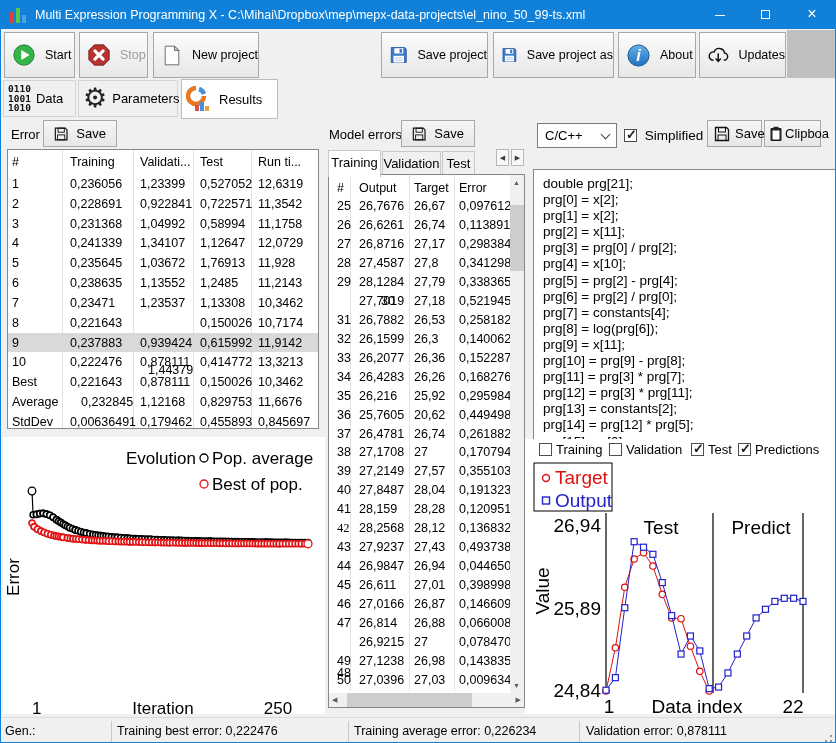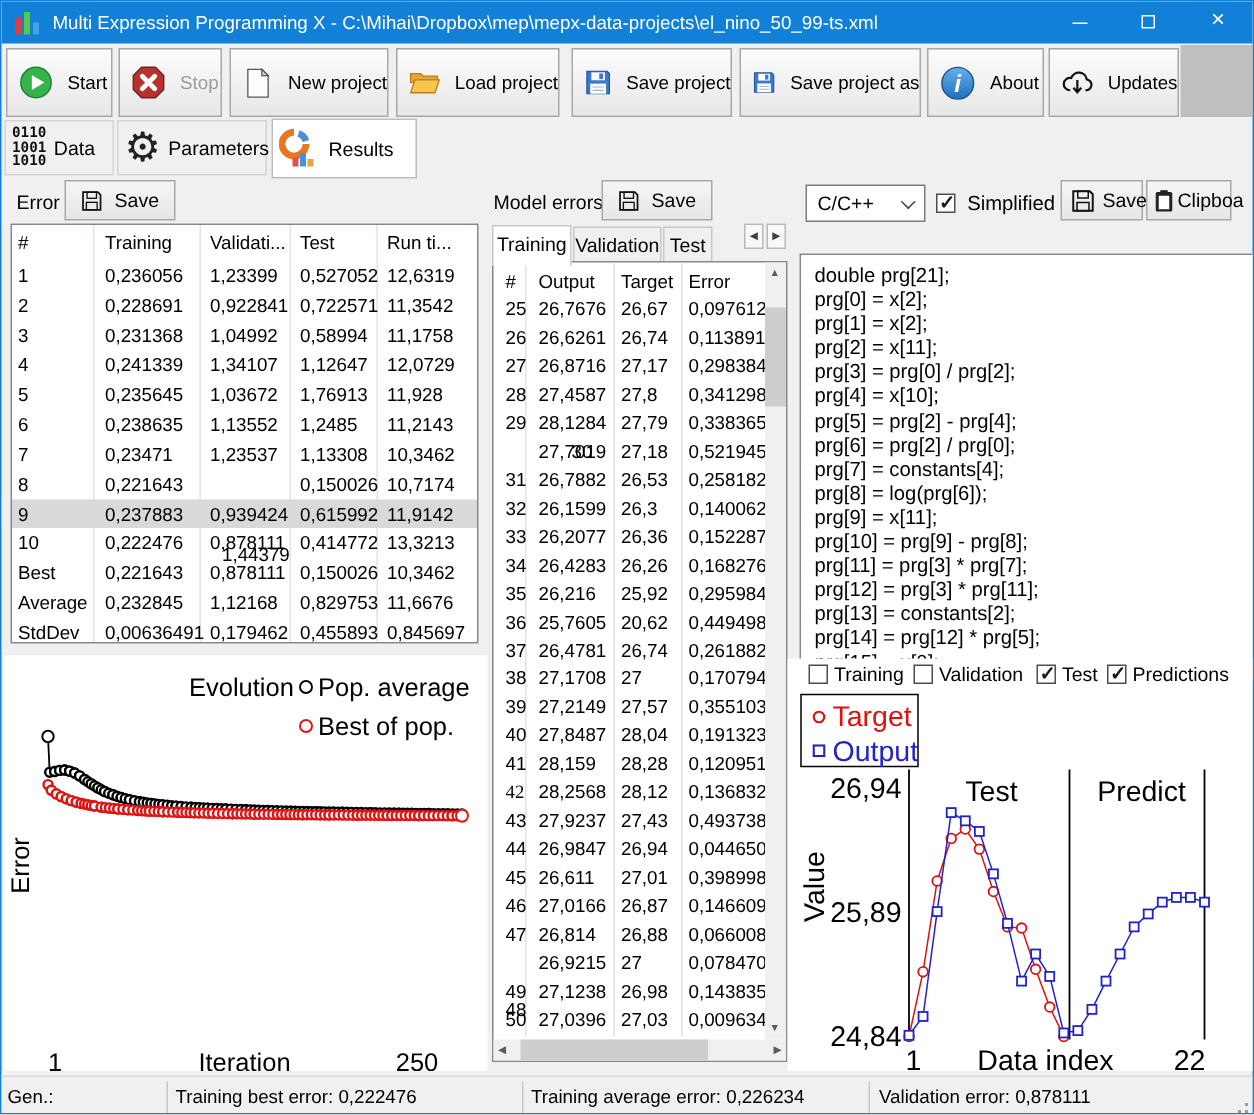--- a/index.html
+++ b/index.html
@@ -87,27 +87,20 @@
       <path d="M8.5,8.5 L17.5,17.5 M17.5,8.5 L8.5,17.5" stroke="#fff" stroke-width="3.4" stroke-linecap="round"></path>
     </svg>
     <span class="lbl">Stop</span>
   </div>
   <div class="tbtn" style="left:152px;width:106px;">
     <svg width="23" height="23" viewBox="0 0 26 26">
       <path d="M5,2 h11 l5,5 v17 h-16 z" fill="#fdfdfd" stroke="#555"></path>
       <path d="M16,2 l5,5 h-5 z" fill="#d8d8d8" stroke="#555"></path>
     </svg>
     <span class="lbl">New project</span>
-  </div>
-  <div class="tbtn" style="left:263px;width:109px;">
-    <svg width="26" height="26" viewBox="0 0 26 26">
-      <path d="M2,6 h8 l2,2 h11 v5 h-21 z" fill="#e8a33d" stroke="#b97f1f"></path>
-      <path d="M2,21 l3.5,-10 h19 l-3.5,10 z" fill="#f7c64a" stroke="#b97f1f"></path>
-    </svg>
-    <span class="lbl">Load project</span>
   </div>
   <div class="tbtn" style="left:380px;width:107px;">
     <svg width="24" height="24" viewBox="0 0 26 26">
       <path d="M3,3 h18 l2,2 v18 h-20 z" fill="#3a79cc" stroke="#1d4e94"></path>
       <rect x="7" y="4" width="12" height="7" fill="#fff"></rect>
       <rect x="14" y="5" width="3.4" height="5" fill="#3a79cc"></rect>
       <rect x="6" y="14" width="14" height="9" fill="#fff"></rect>
       <line x1="8" y1="17" x2="18" y2="17" stroke="#9ab4d8"></line>
       <line x1="8" y1="20" x2="18" y2="20" stroke="#9ab4d8"></line>
     </svg>
@@ -259,21 +252,21 @@
         </div>
         <div class="trow" style="top: 222.3px; height: 19.83px; width: 100%;">
           <span class="tcell" style="left: 4px; top: 3px;">Best</span>
           <span class="tcell" style="left: 62px; top: 3px;">0,221643</span>
           <span class="tcell" style="left: 132px; top: 3px;">0,878111</span>
           <span class="tcell" style="left: 192px; top: 3px;">0,150026</span>
           <span class="tcell" style="left: 250px; top: 3px;">10,3462</span>
         </div>
         <div class="trow" style="top: 242.13px; height: 19.83px; width: 100%;">
           <span class="tcell" style="left: 4px; top: 3px;">Average</span>
-          <span class="tcell" style="left: 62px; top: 3px;">0,232845</span>
+          <span class="tcell" style="left: 73px; top: 3px;">0,232845</span>
           <span class="tcell" style="left: 132px; top: 3px;">1,12168</span>
           <span class="tcell" style="left: 192px; top: 3px;">0,829753</span>
           <span class="tcell" style="left: 250px; top: 3px;">11,6676</span>
         </div>
         <div class="trow" style="top: 261.96px; height: 19.83px; width: 100%;">
           <span class="tcell" style="left: 4px; top: 3px;">StdDev</span>
           <span class="tcell" style="left: 62px; top: 3px;">0,00636491</span>
           <span class="tcell" style="left: 132px; top: 3px;">0,179462</span>
           <span class="tcell" style="left: 192px; top: 3px;">0,455893</span>
           <span class="tcell" style="left: 250px; top: 3px;">0,845697</span>

